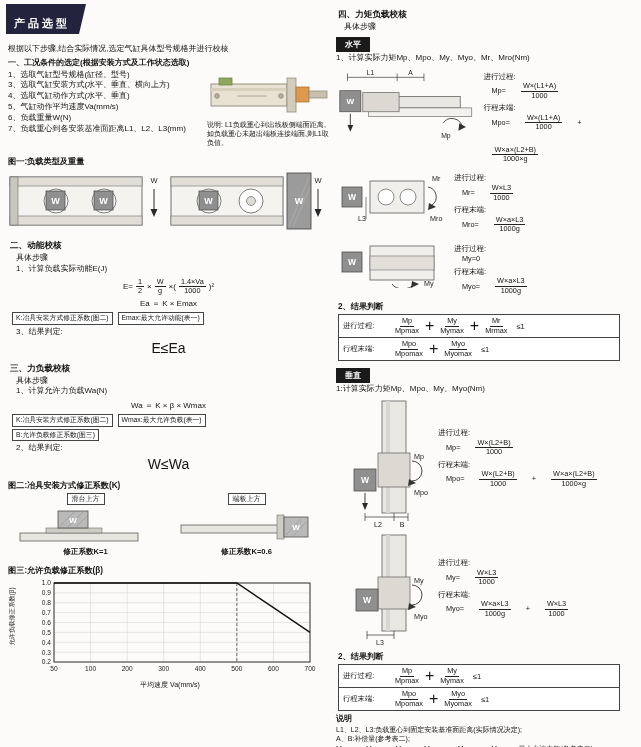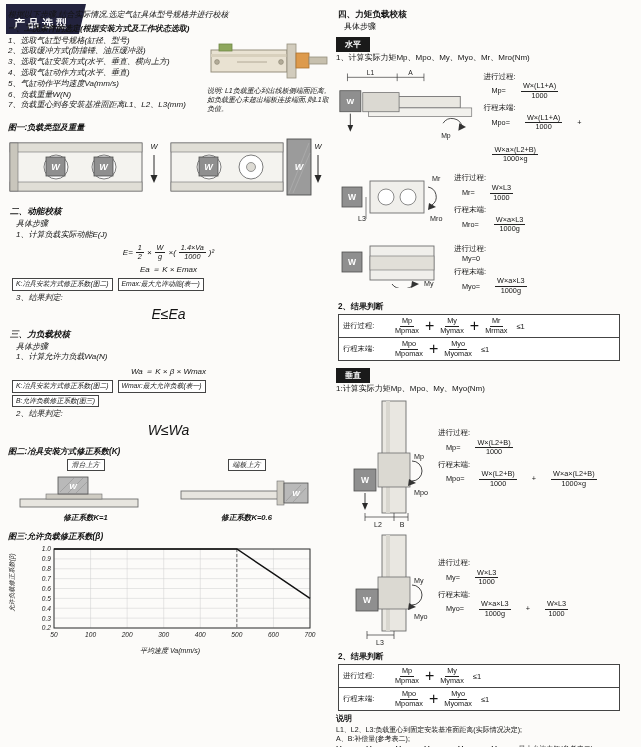--- a/index.html
+++ b/index.html
@@ -1,19 +1,19 @@
 <!DOCTYPE html>
 <html><head>
 <meta charset="utf-8">
 <style>
 *{margin:0;padding:0;box-sizing:border-box;}
 html,body{width:641px;height:747px;background:#fff;}
 .page{position:relative;width:641px;height:747px;background:#fcfbf9;font-family:"Liberation Sans","DejaVu Sans",sans-serif;color:#141414;overflow:hidden;}
 .hdr{position:absolute;left:6px;top:4px;background:#23233e;color:#fff;font-size:11px;font-weight:bold;letter-spacing:3px;padding:12px 16px 3px 8px;clip-path:polygon(0 0,100% 0,calc(100% - 7px) 100%,0 100%);}
-.col-l{position:absolute;left:8px;top:10px;width:321px;font-style:italic;}
+.col-l{position:absolute;left:8px;top:44px;width:321px;}
 .col-r{position:absolute;left:336px;top:9px;width:300px;}
 .t8{font-size:8px;line-height:1.35;}
 .t7{font-size:7px;line-height:1.35;}
 .bold{font-weight:bold;}
 .ind1{margin-left:8px;}
 .sec-title{font-size:8.6px;font-weight:bold;margin:7px 0 1px 2px;}
 .fig-title{font-size:8.2px;font-weight:bold;margin:8px 0 2px 0;}
 .cond-row{display:flex;gap:11px;margin-top:1px;}
 .cond-list{width:188px;flex:none;}
 .cond-side{width:128px;flex:none;}
@@ -54,21 +54,20 @@
 
   <div class="col-l">
 
     <div class="t8">根据以下步骤,结合实际情况,选定气缸具体型号规格并进行校核</div>
 
     <div class="t8 bold" style="margin-top:3px">一、工况条件的选定(根据安装方式及工作状态选取)</div>
 
     <div class="cond-row">
       <div class="cond-list">
         <div class="t8">1、选取气缸型号规格(缸径、型号)</div>
-        <div class="t8">2、选取缓冲方式(防撞锤、油压缓冲器)</div>
         <div class="t8">3、选取气缸安装方式(水平、垂直、横向上方)</div>
         <div class="t8">4、选取气缸动作方式(水平、垂直)</div>
         <div class="t8">5、气缸动作平均速度Va(mm/s)</div>
         <div class="t8">6、负载重量W(N)</div>
         <div class="t8">7、负载重心到各安装基准面距离L1、L2、L3(mm)</div>
       </div>
       <div class="cond-side">
         <svg width="126" height="48" viewBox="0 0 126 48">
           <rect x="4" y="14" width="76" height="22" fill="#e9e2d2" stroke="#958f7e" stroke-width="1"></rect>
           <rect x="4" y="18" width="76" height="3" fill="#d8d0bd"></rect>

